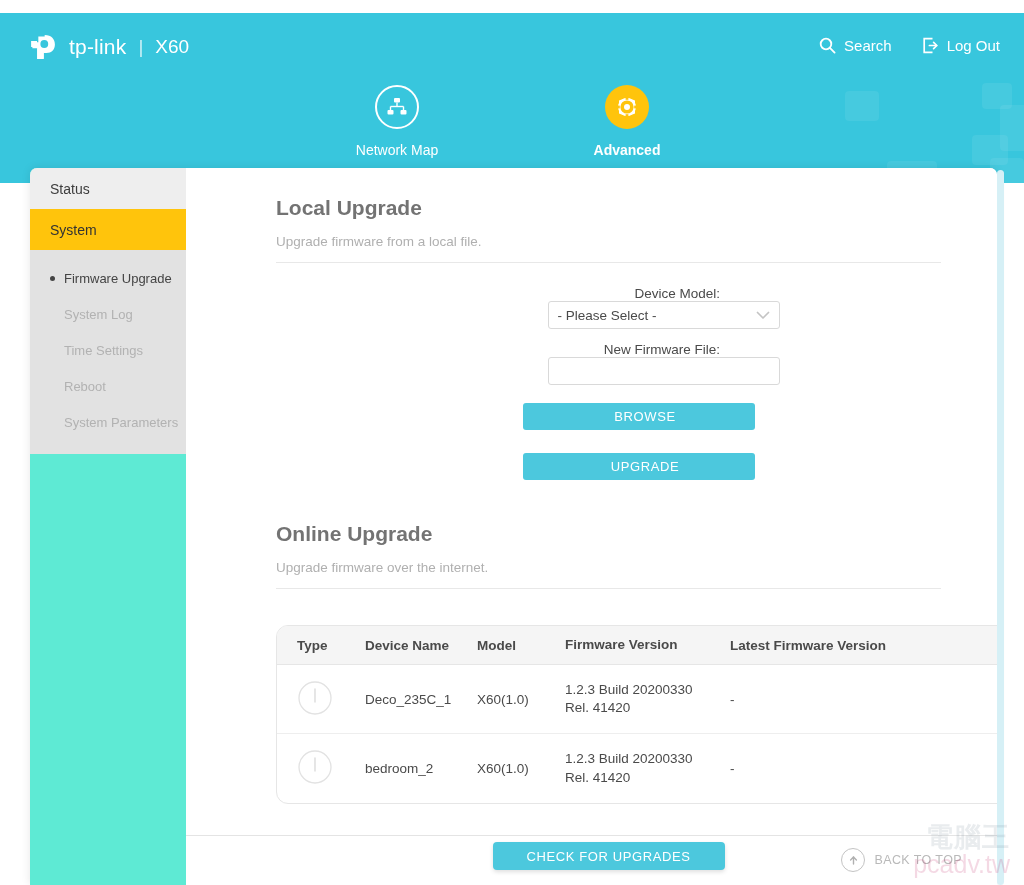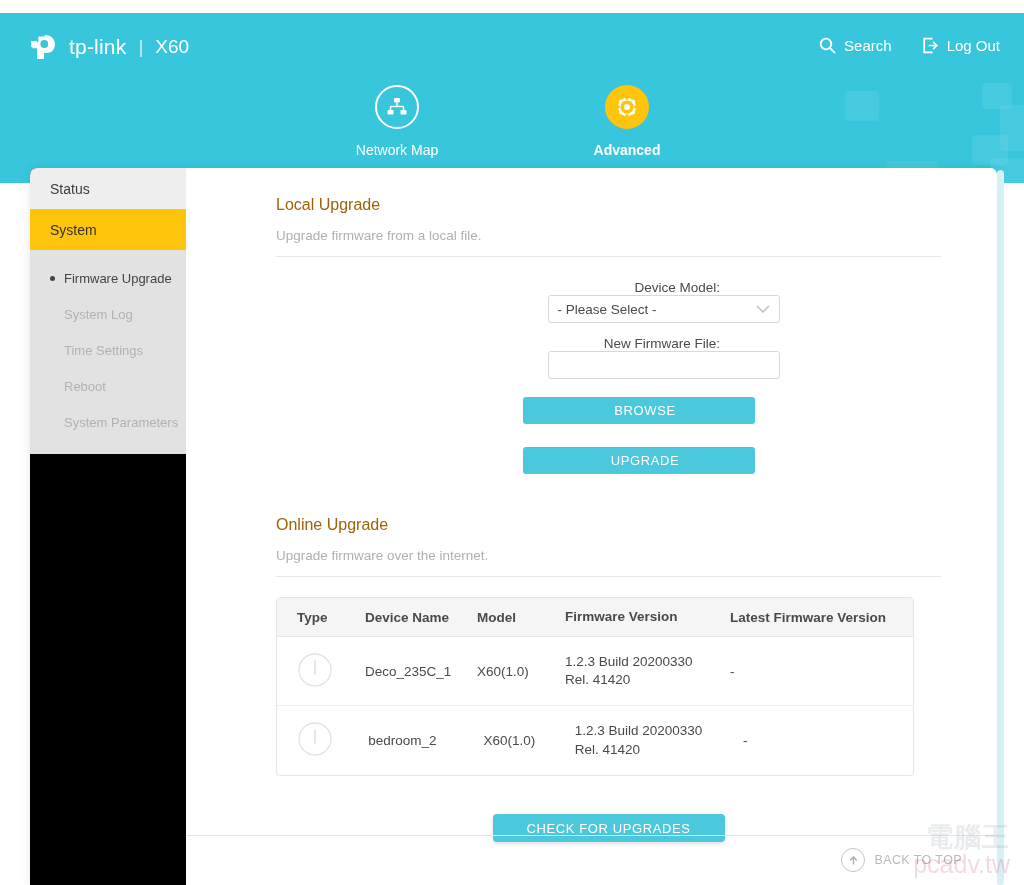--- a/index.html
+++ b/index.html
@@ -66,21 +66,21 @@
     position: absolute; left: 30px; top: 168px;
     width: 967px; height: 717px;
     background: #ffffff;
     border-radius: 7px 7px 0 0;
     box-shadow: 0 0 10px rgba(0,0,0,0.10);
     overflow: hidden;
   }
 
   .sidebar {
     position: absolute; left: 0; top: 0; width: 156px; height: 717px;
-    background: #000000;
+    background: #5eead4;
   }
   .side-main {
     height: 41px; display: flex; align-items: center;
     padding-left: 20px; font-size: 14px; color: #3d3d3d; cursor: pointer;
   }
   .side-main.status { background: #eeeeee; }
   .side-main.active { background: #ffc40c; color: #333333; }
   .side-sub-wrap { background: #e2e2e2; padding: 10px 0 14px 0; }
   .side-sub {
     height: 36px; display: flex; align-items: center;
@@ -92,21 +92,21 @@
     width: 5px; height: 5px; border-radius: 50%; background: #444444;
     margin-right: 9px; flex: 0 0 auto;
   }
   .side-sub .nodot { width: 5px; margin-right: 9px; flex: 0 0 auto; }
 
   
   .content {
     position: absolute; left: 156px; top: 0; width: 811px; height: 667px;
     background: #ffffff; padding: 28px 56px 0 90px;
   }
-  .sec-title { font-size: 16px; font-weight: normal; color: #a16207; }
+  .sec-title { font-size: 21px; font-weight: bold; color: #737373; }
   .sec-desc {
     font-size: 13.5px; color: #b0b0b0; margin-top: 14px;
     padding-bottom: 13px; border-bottom: 1px solid #e8e8e8;
   }
 
   .form-row {
     display: flex; align-items: center; justify-content: flex-start;
     margin-top: 13px; padding-left: 110px; flex-direction: column;
   }
   .form-label {
@@ -129,33 +129,33 @@
     width: 232px; height: 27px; background: #4cc8dd; border: none; border-radius: 3px;
     color: #ffffff; font-size: 13px; letter-spacing: 0.6px; cursor: pointer;
     font-family: "Liberation Sans", sans-serif;
     display: flex; align-items: center; justify-content: center; padding-left: 12px;
   }
   .mt18 { margin-top: 18px; }
   .mt23 { margin-top: 23px; }
 
   
   .table {
-    margin-top: 20px; border: 1px solid #e6e6e6; border-radius: 4px;
-    overflow: hidden; width: 638px;
+    margin-top: 36px; border: 1px solid #e6e6e6; border-radius: 12px;
+    overflow: hidden; width: 748px;
   }
   .thead {
     display: flex; align-items: center; height: 39px;
     background: #f5f5f5; border-bottom: 1px solid #e6e6e6;
     font-size: 13.5px; font-weight: bold; color: #4a4a4a;
   }
   .trow {
     display: flex; align-items: center; height: 69px;
     border-bottom: 1px solid #eeeeee; font-size: 13.5px; color: #4a4a4a;
   }
-  .trow:last-child { border-bottom: none; justify-content: space-between; }
+  .trow:last-child { border-bottom: none; }
   .c-type  { width: 88px; padding-left: 20px; }
   .c-name  { width: 112px; }
   .c-model { width: 88px; }
   .c-fw    { width: 165px; padding-right: 12px; line-height: 1.35; }
   .c-lfw   { width: 170px; }
   .dev-icon { width: 36px; height: 36px; }
 
   .check-row { display: flex; justify-content: center; margin-top: 38px; }
   .btn-check {
     width: 232px; height: 28px; background: #4cc8dd; border: none; border-radius: 4px;

